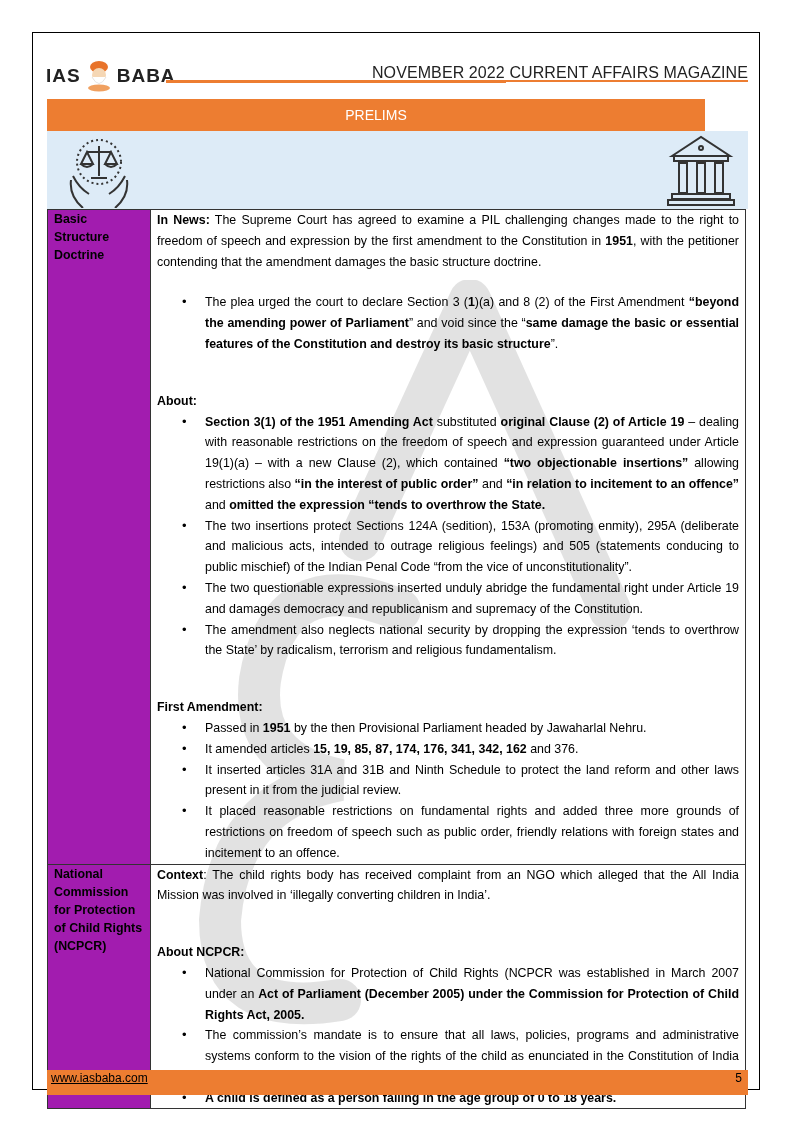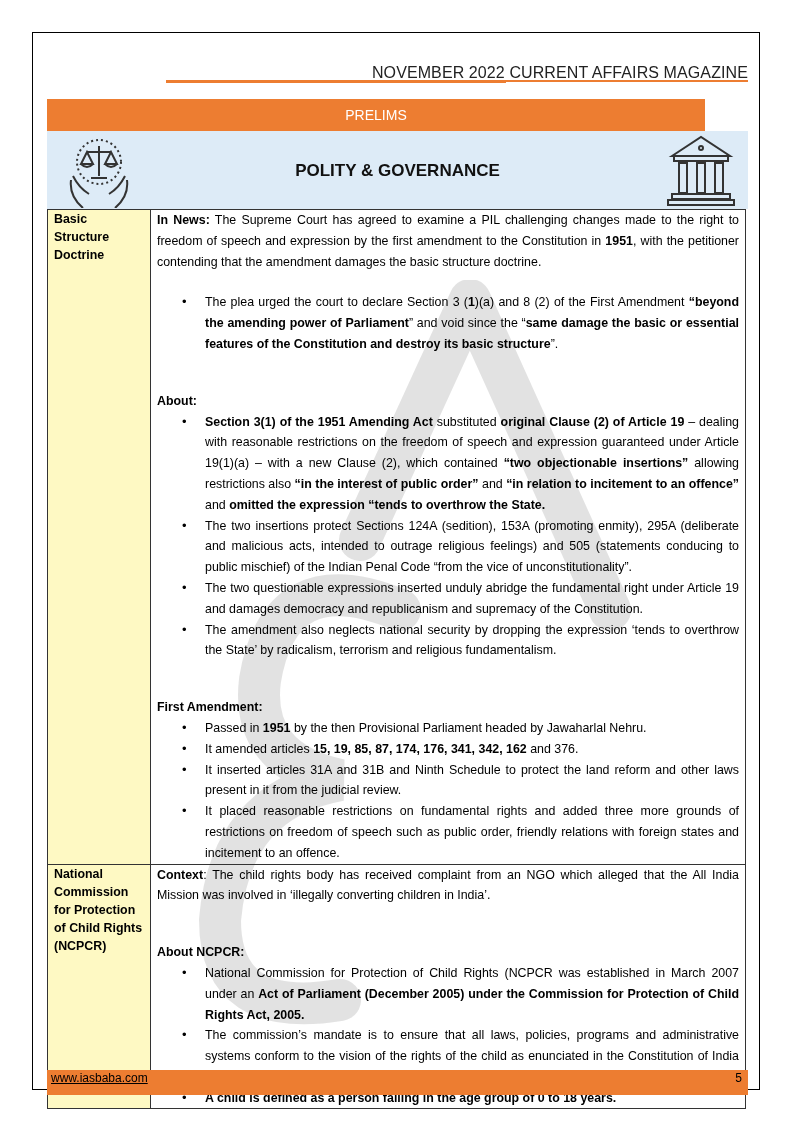--- a/index.html
+++ b/index.html
@@ -11,21 +11,21 @@
   .logo-rule { position:absolute; left:120px; top:28px; width:340px; height:3px; background:#ED7D31; }
   .mag-title { position:absolute; right:0; top:12px; font-size:16px; font-weight:normal; color:#222; letter-spacing:0.1px; }
   .mag-rule { position:absolute; left:460px; right:0; top:28px; height:2px; background:#ED7D31; }
   .prelims-bar { position:absolute; left:47px; top:99px; width:658px; height:32px; background:#ED7D31; color:#fff; font-size:14px; text-align:center; line-height:32px; }
   .section-banner { position:absolute; left:47px; top:131px; width:701px; height:78px; background:#DDEBF7; }
   .section-title { position:absolute; left:0; right:0; top:30px; text-align:center; font-weight:bold; font-size:17px; color:#111; }
   .icon-justice { position:absolute; left:18px; top:5px; width:68px; height:72px; }
   .icon-court { position:absolute; right:12px; top:3px; width:70px; height:72px; }
   table.content { position:absolute; left:47px; top:209px; width:699px; border-collapse:collapse; font-size:12.4px; line-height:20.8px; }
   table.content td { border:1px solid #333; vertical-align:top; padding:0 6px; }
-  td.topic { width:90px; background:#fef9c3; font-weight:bold; font-size:12.4px; line-height:18px; padding-top:1px; }
+  td.topic { width:90px; background:#a21caf; font-weight:bold; font-size:12.4px; line-height:18px; padding-top:1px; }
   td.body { text-align:justify; }
   ul { margin:0; padding-left:48px; }
   li { list-style:none; position:relative; }
   li::before { content:"\2022"; position:absolute; left:-23px; font-size:13px; }
   .label { font-weight:bold;margin-top:36px; }
   .spacer { height:20px; }
   .footer { position:absolute; left:47px; top:1070px; width:701px; height:25px; background:#ED7D31; font-size:12px; line-height:16px; }
   .footer a { position:absolute; left:4px; color:#000; text-decoration:underline; }
   .footer .pg { position:absolute; right:6px; }
   .watermark { position:absolute; left:140px; top:280px; width:600px; height:780px; pointer-events:none; opacity:0.28; }
@@ -36,37 +36,46 @@
 <div class="page-border"></div>
 
 <svg class="watermark" viewBox="0 0 600 780">
   <g fill="none" stroke="#9a9a9a" stroke-width="42" stroke-linecap="round">
     <path d="M330 20 L470 330 M330 20 L220 260"></path>
     <path d="M260 330 Q140 280 120 400 Q110 480 200 500 Q90 520 80 640 Q80 740 200 720"></path>
   </g>
 </svg>
 
 <div class="header">
+  <div class="logo">
+    <span>IAS</span>
+    <svg class="baba-face" viewBox="0 0 30 32">
+      <ellipse cx="15" cy="7" rx="9" ry="6" fill="#E8732A"></ellipse>
+      <circle cx="15" cy="15" r="7" fill="#F5D7B5"></circle>
+      <path d="M8 17 Q15 30 22 17" fill="#fff" stroke="#ccc" stroke-width="0.5"></path>
+      <ellipse cx="15" cy="28" rx="11" ry="3.5" fill="#F0A060"></ellipse>
+    </svg>
+    <span>BABA</span>
+  </div>
   <div class="logo-rule"></div>
   <div class="mag-title">NOVEMBER 2022 CURRENT AFFAIRS MAGAZINE</div>
   <div class="mag-rule"></div>
 </div>
 
 <div class="prelims-bar">PRELIMS</div>
 
 <div class="section-banner">
   <svg class="icon-justice" viewBox="0 0 68 72" fill="none" stroke="#333" stroke-width="2">
     <circle cx="34" cy="26" r="22" stroke-dasharray="2 3"></circle>
     <path d="M34 10 L34 40 M22 16 L46 16 M26 42 L42 42"></path>
     <path d="M22 16 L16 28 L28 28 Z M46 16 L40 28 L52 28 Z"></path>
     <path d="M16 28 Q22 34 28 28 M40 28 Q46 34 52 28"></path>
     <path d="M6 44 Q4 60 18 72 M8 40 Q14 52 24 58"></path>
     <path d="M62 44 Q64 60 50 72 M60 40 Q54 52 44 58"></path>
   </svg>
-  <div class="section-title">POLITY &amp; GOVERNANCE</div>
   <svg class="icon-court" viewBox="0 0 70 72" fill="none" stroke="#333" stroke-width="2">
     <path d="M6 22 L35 3 L64 22 Z"></path>
     <circle cx="35" cy="14" r="2"></circle>
     <rect x="8" y="22" width="54" height="5"></rect>
     <rect x="13" y="29" width="8" height="30"></rect>
     <rect x="31" y="29" width="8" height="30"></rect>
     <rect x="49" y="29" width="8" height="30"></rect>
     <rect x="6" y="60" width="58" height="5"></rect>
     <rect x="2" y="66" width="66" height="5"></rect>
   </svg>

